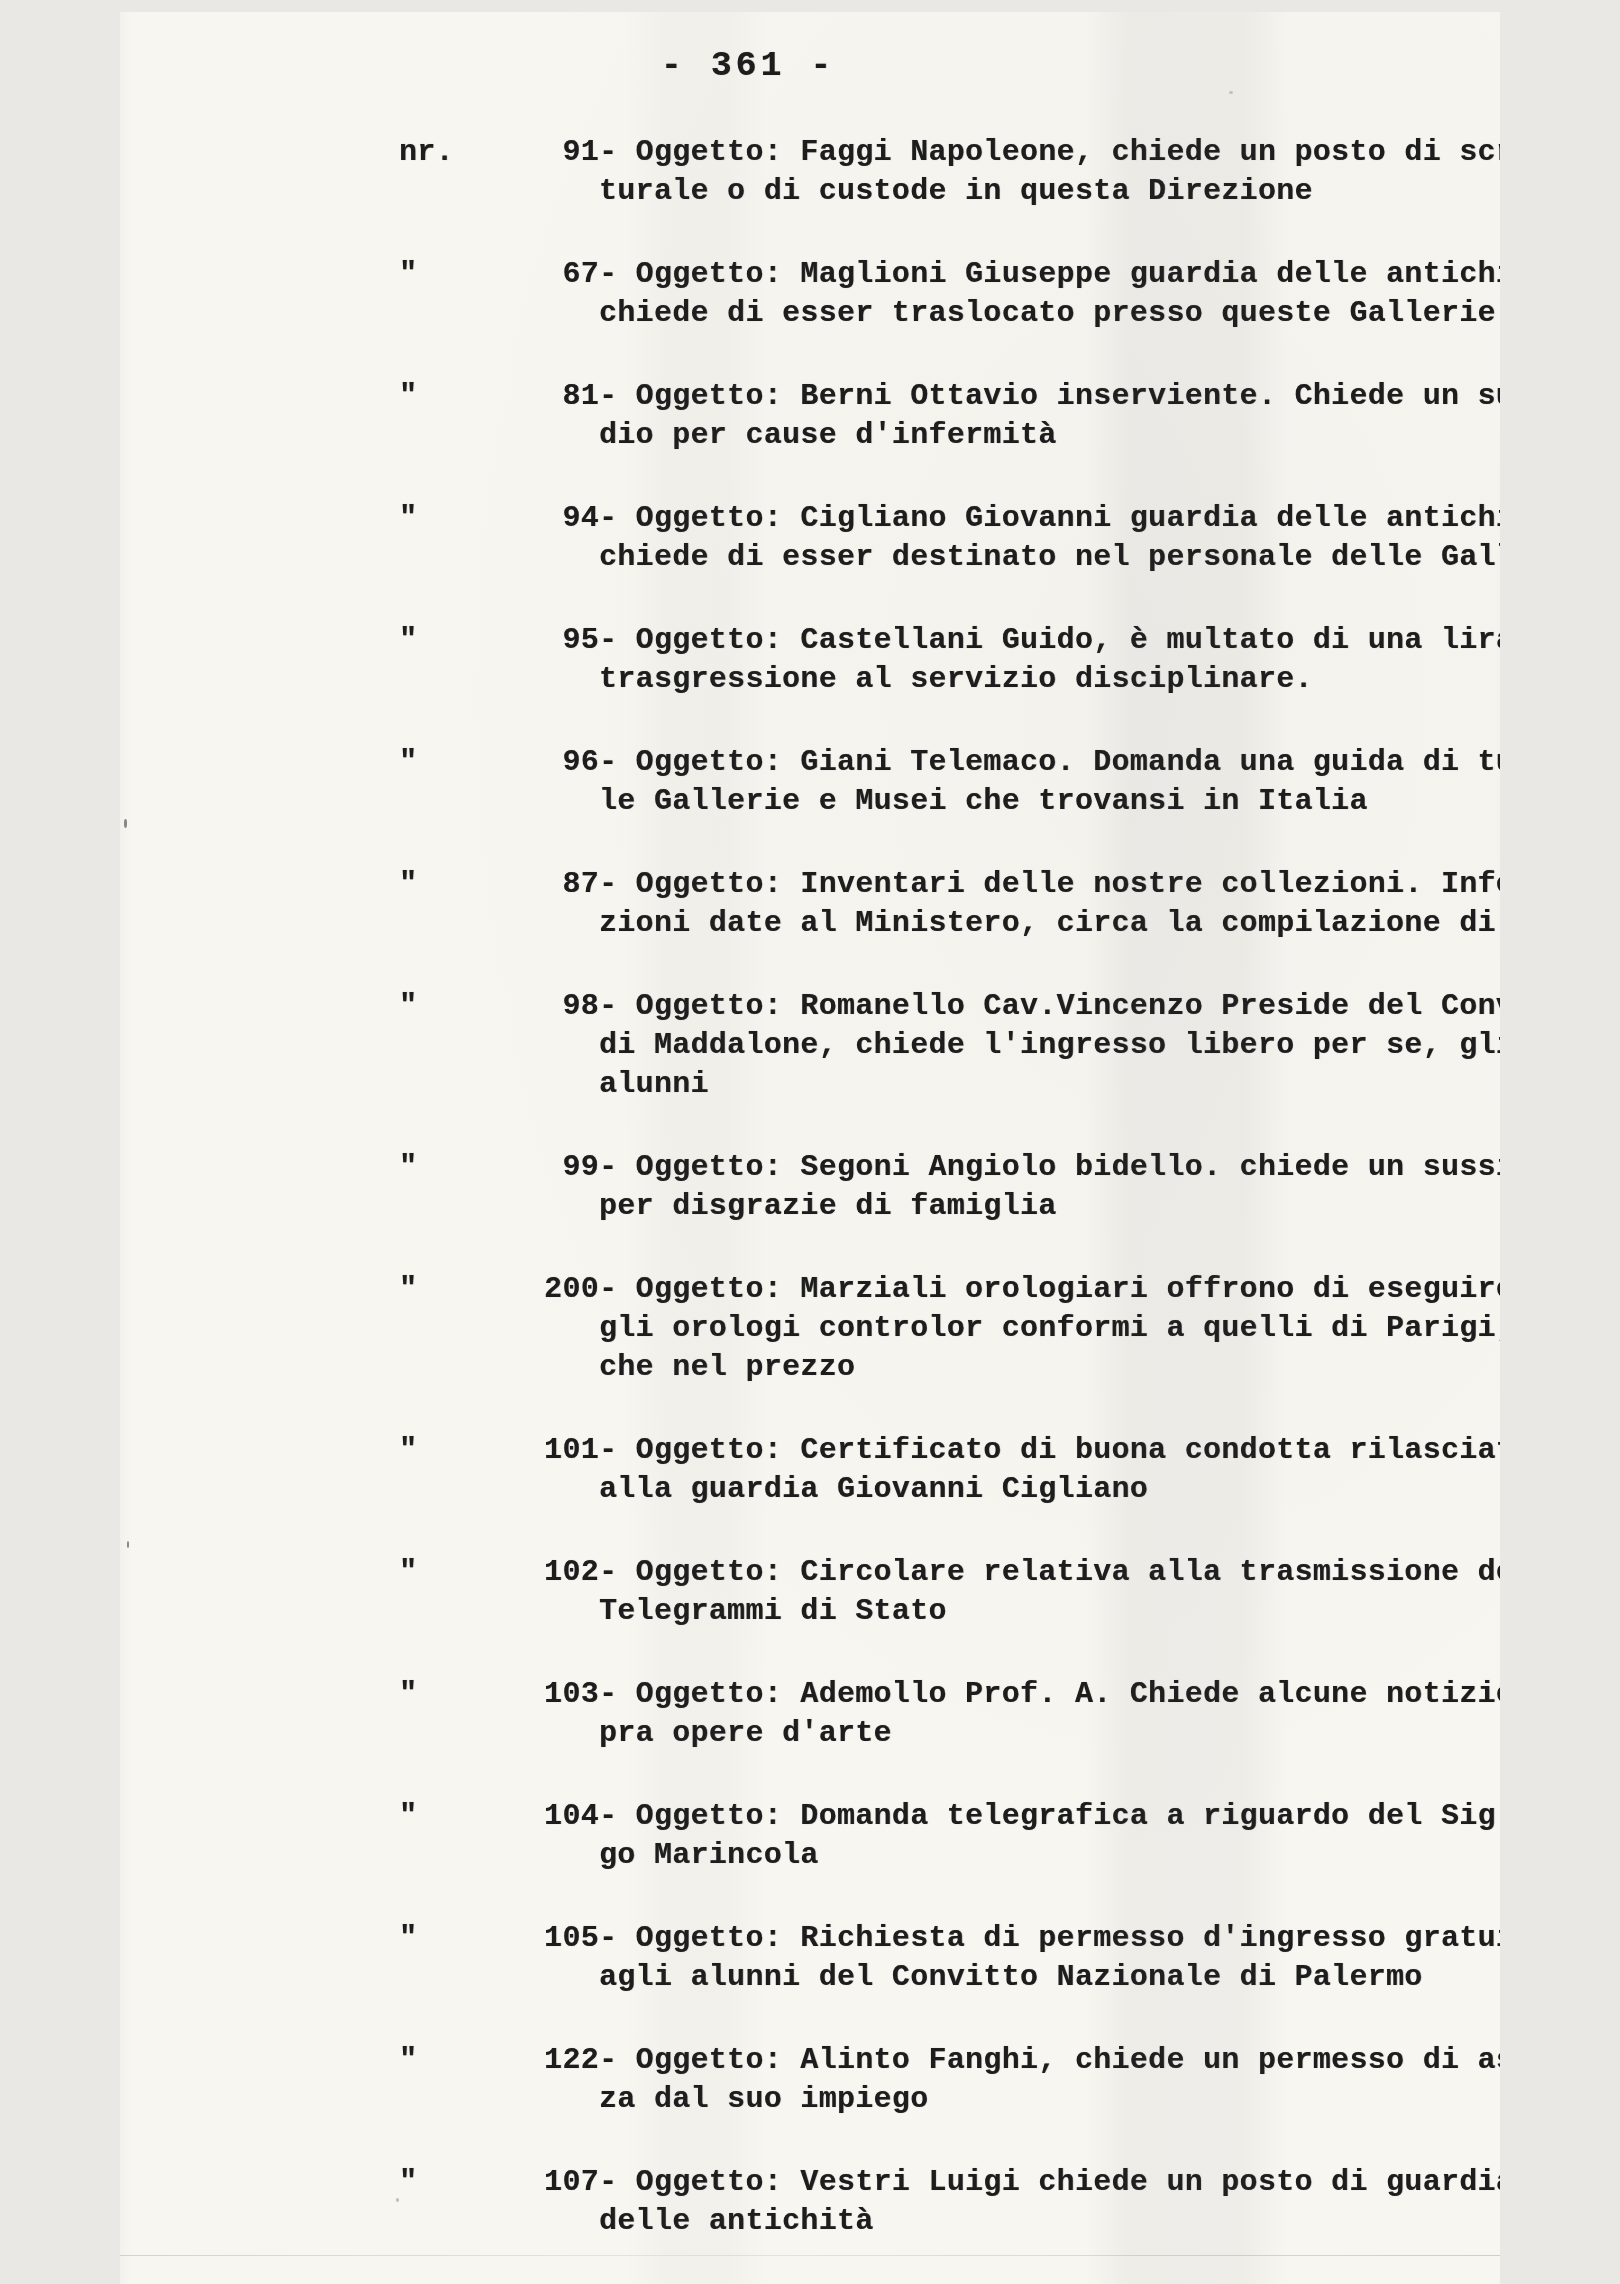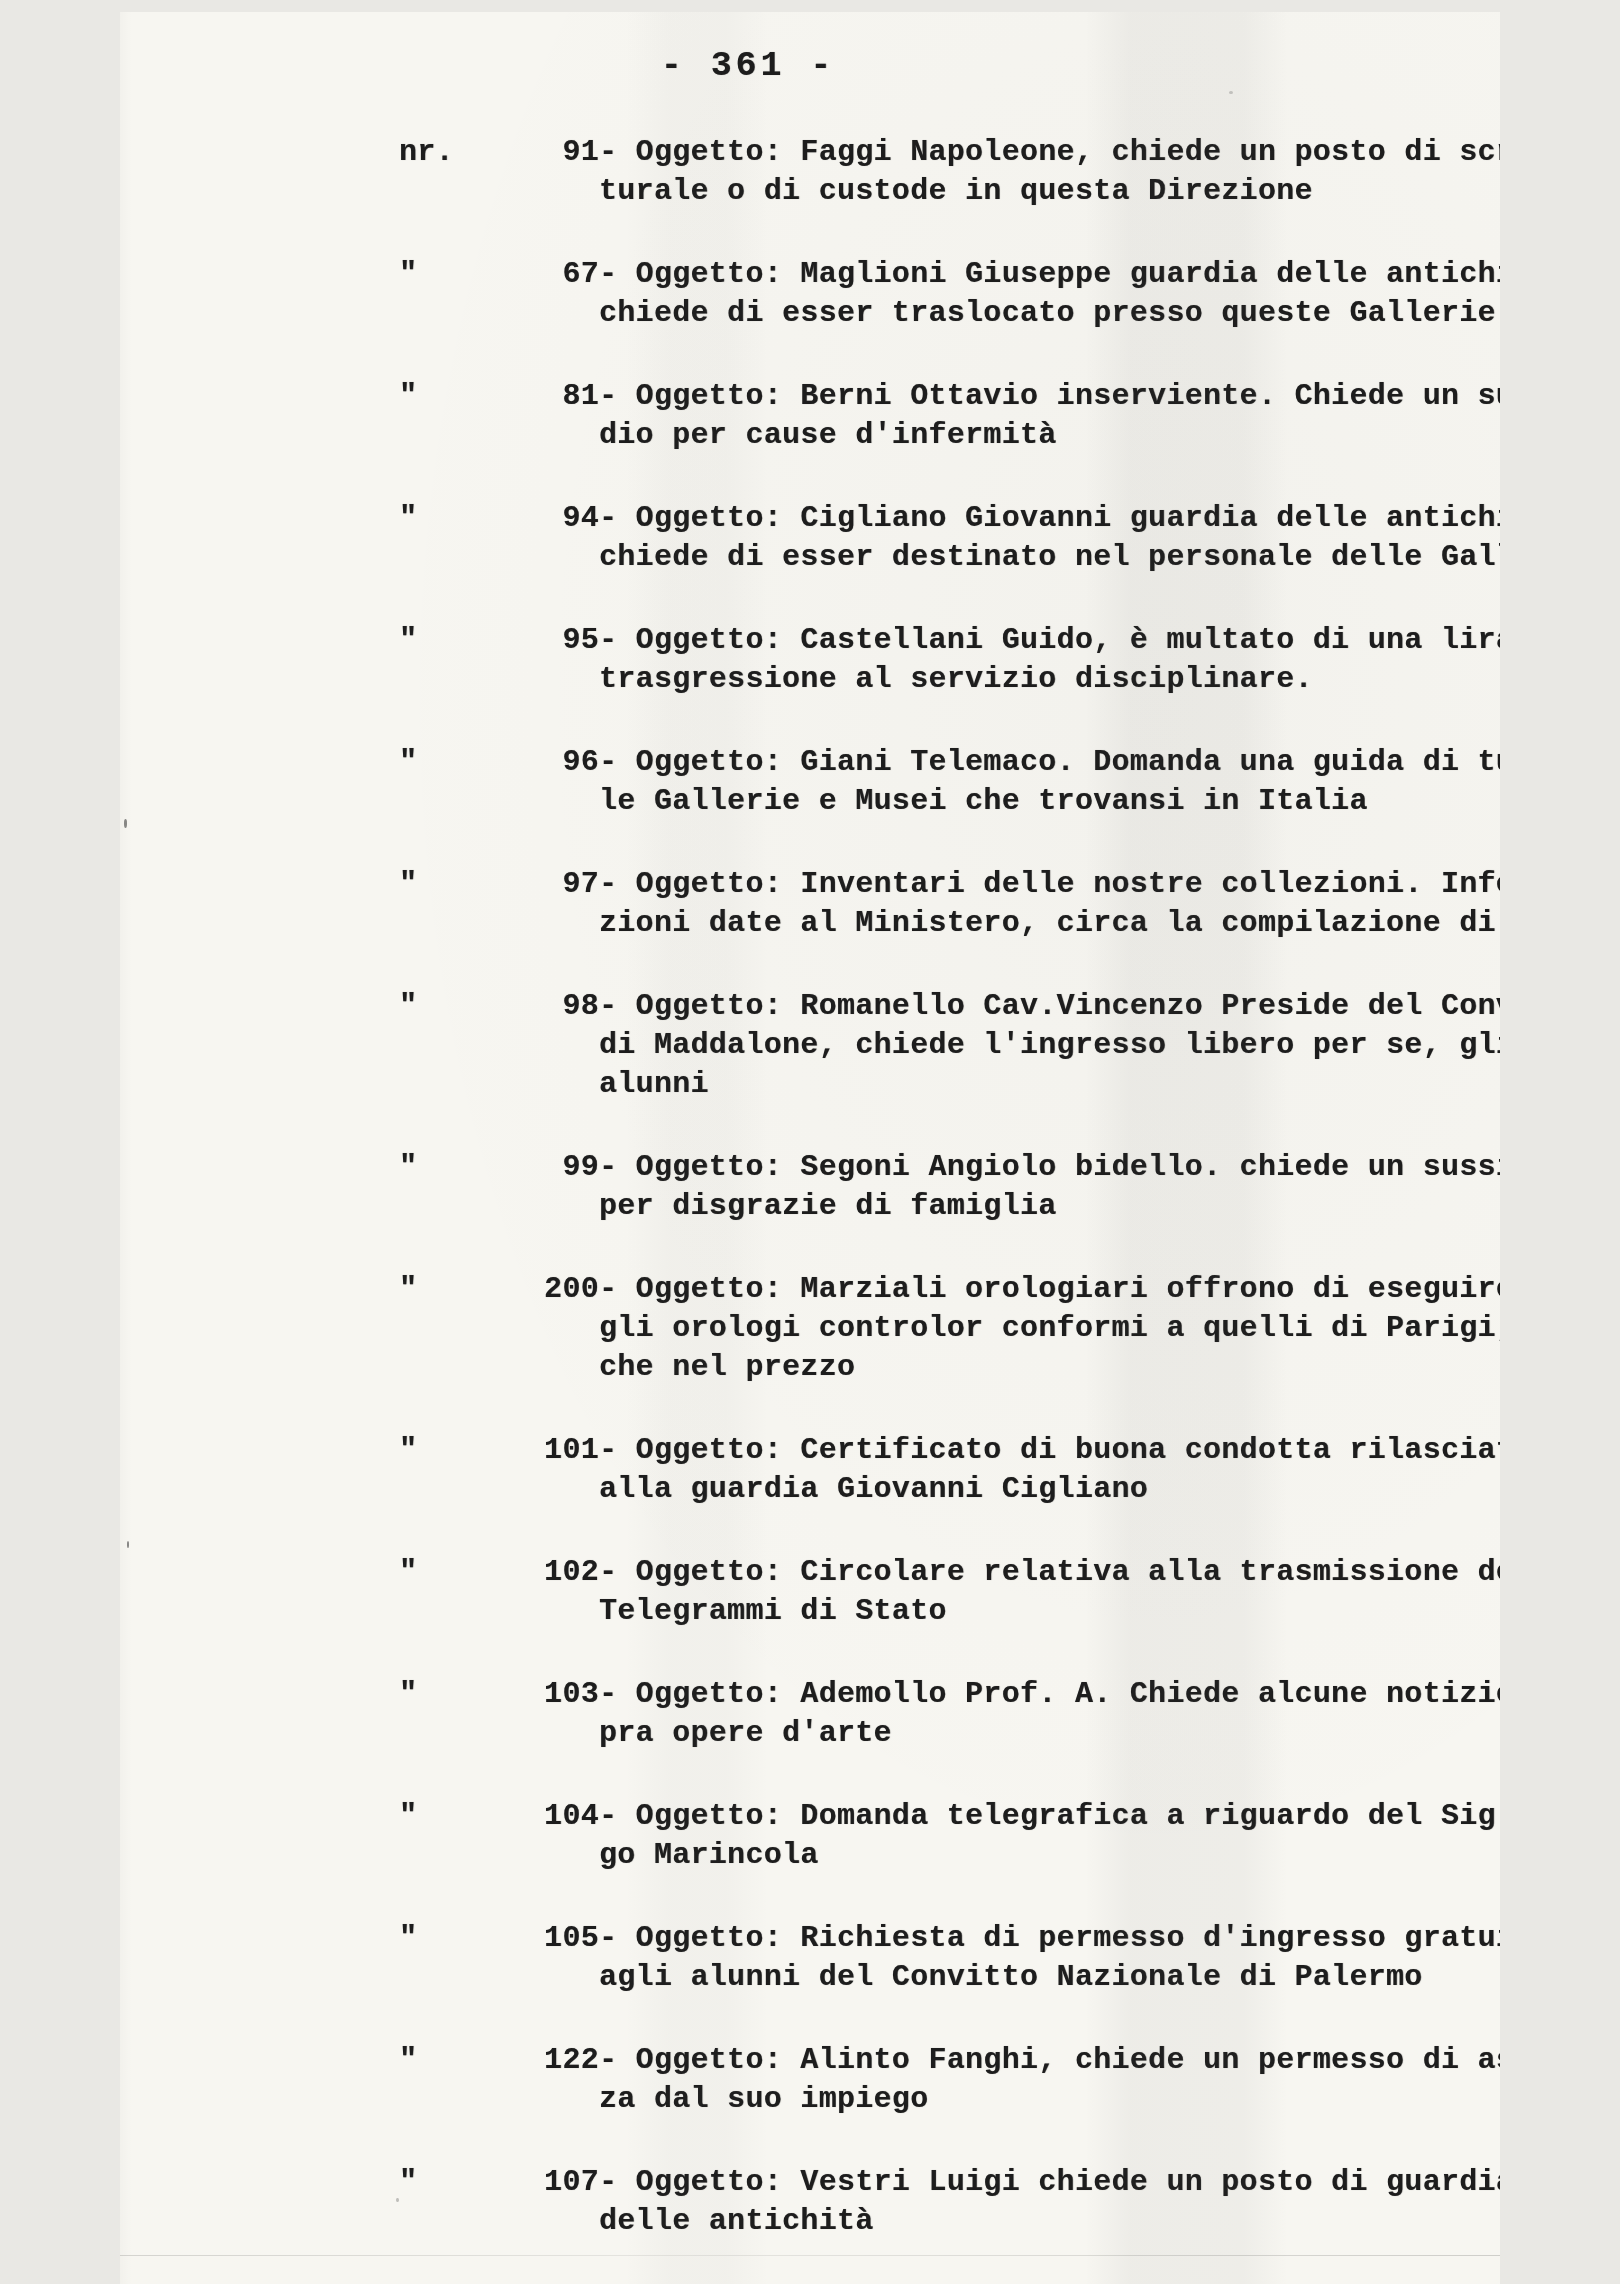--- a/index.html
+++ b/index.html
@@ -151,21 +151,21 @@
       <div class="entry">
         <span class="prefix">"</span>
         <span class="number">96</span>
         <div class="lines">
           <div class="line">- Oggetto: Giani Telemaco. Domanda una guida di tutte</div>
           <div class="line">le Gallerie e Musei che trovansi in Italia</div>
         </div>
       </div>
       <div class="entry">
         <span class="prefix">"</span>
-        <span class="number">97</span>
+        <span class="number">87</span>
         <div class="lines">
           <div class="line">- Oggetto: Inventari delle nostre collezioni. Informa-</div>
           <div class="line">zioni date al Ministero, circa la compilazione di essi</div>
         </div>
       </div>
       <div class="entry">
         <span class="prefix">"</span>
         <span class="number">98</span>
         <div class="lines">
           <div class="line">- Oggetto: Romanello Cav.Vincenzo Preside del Convitto</div>

